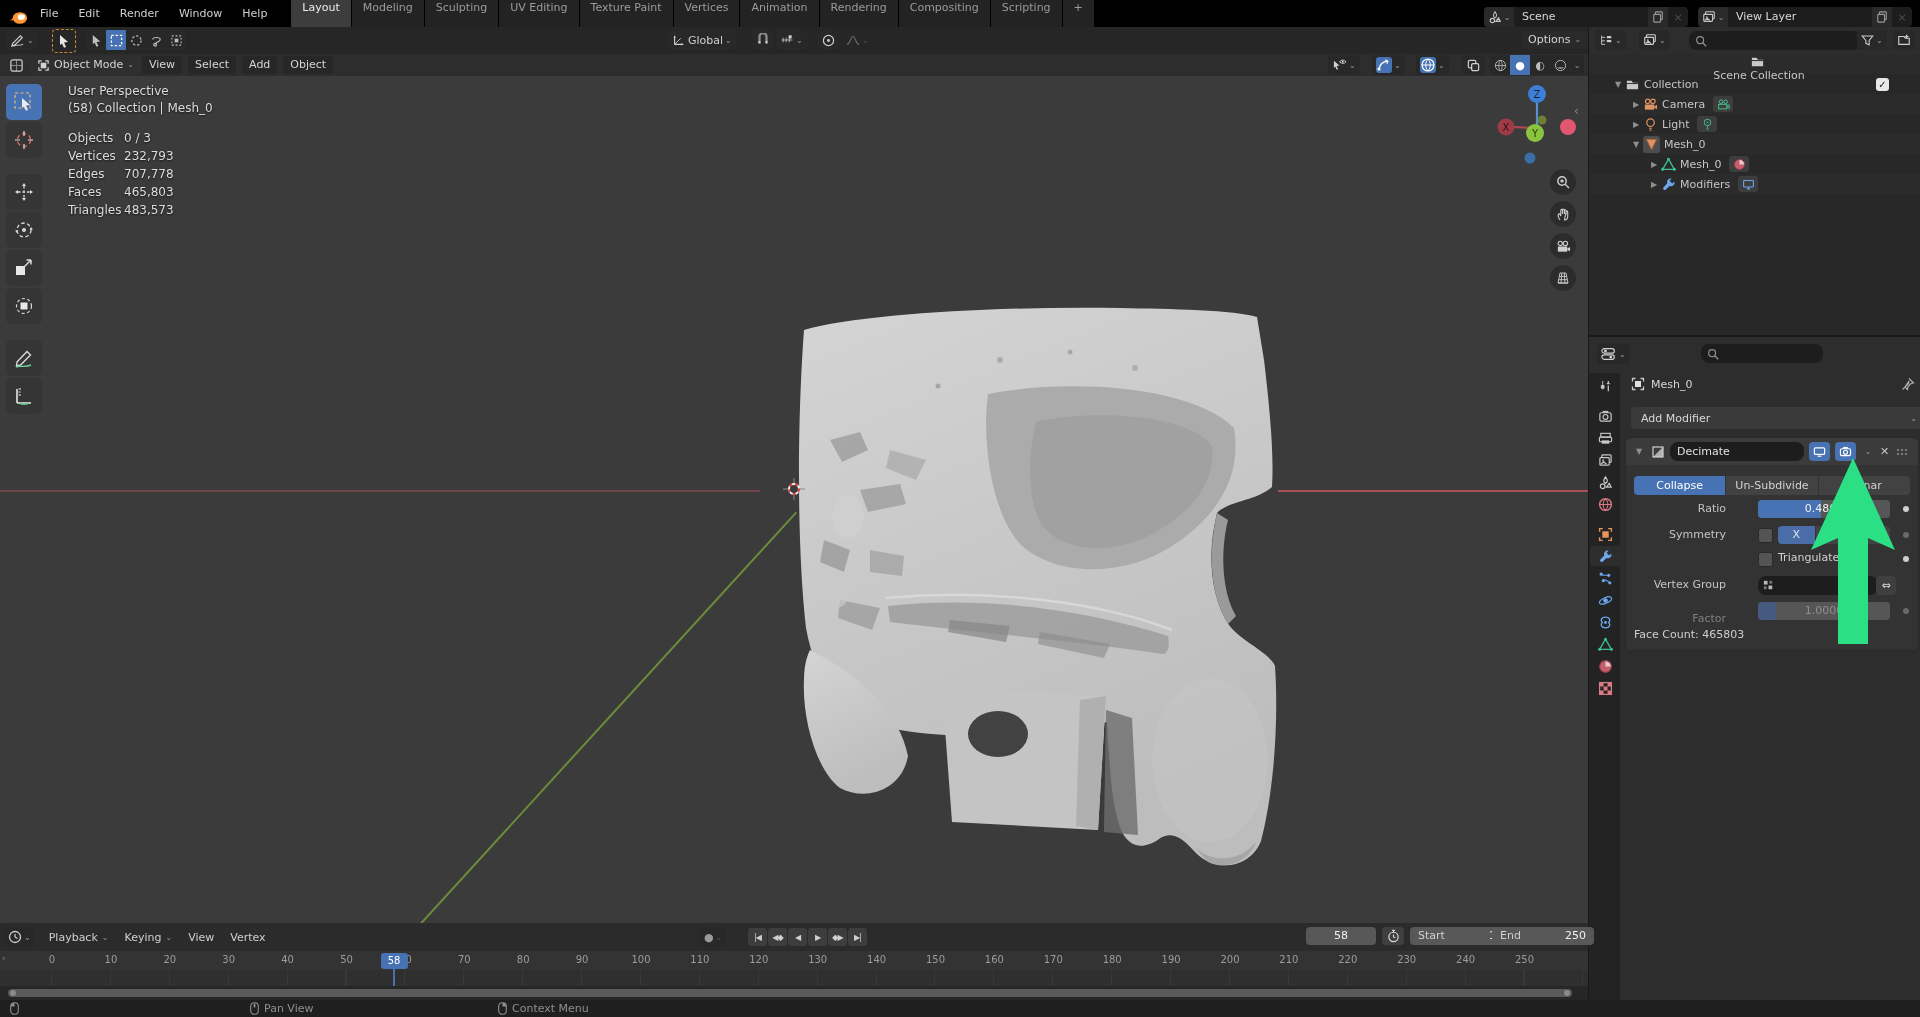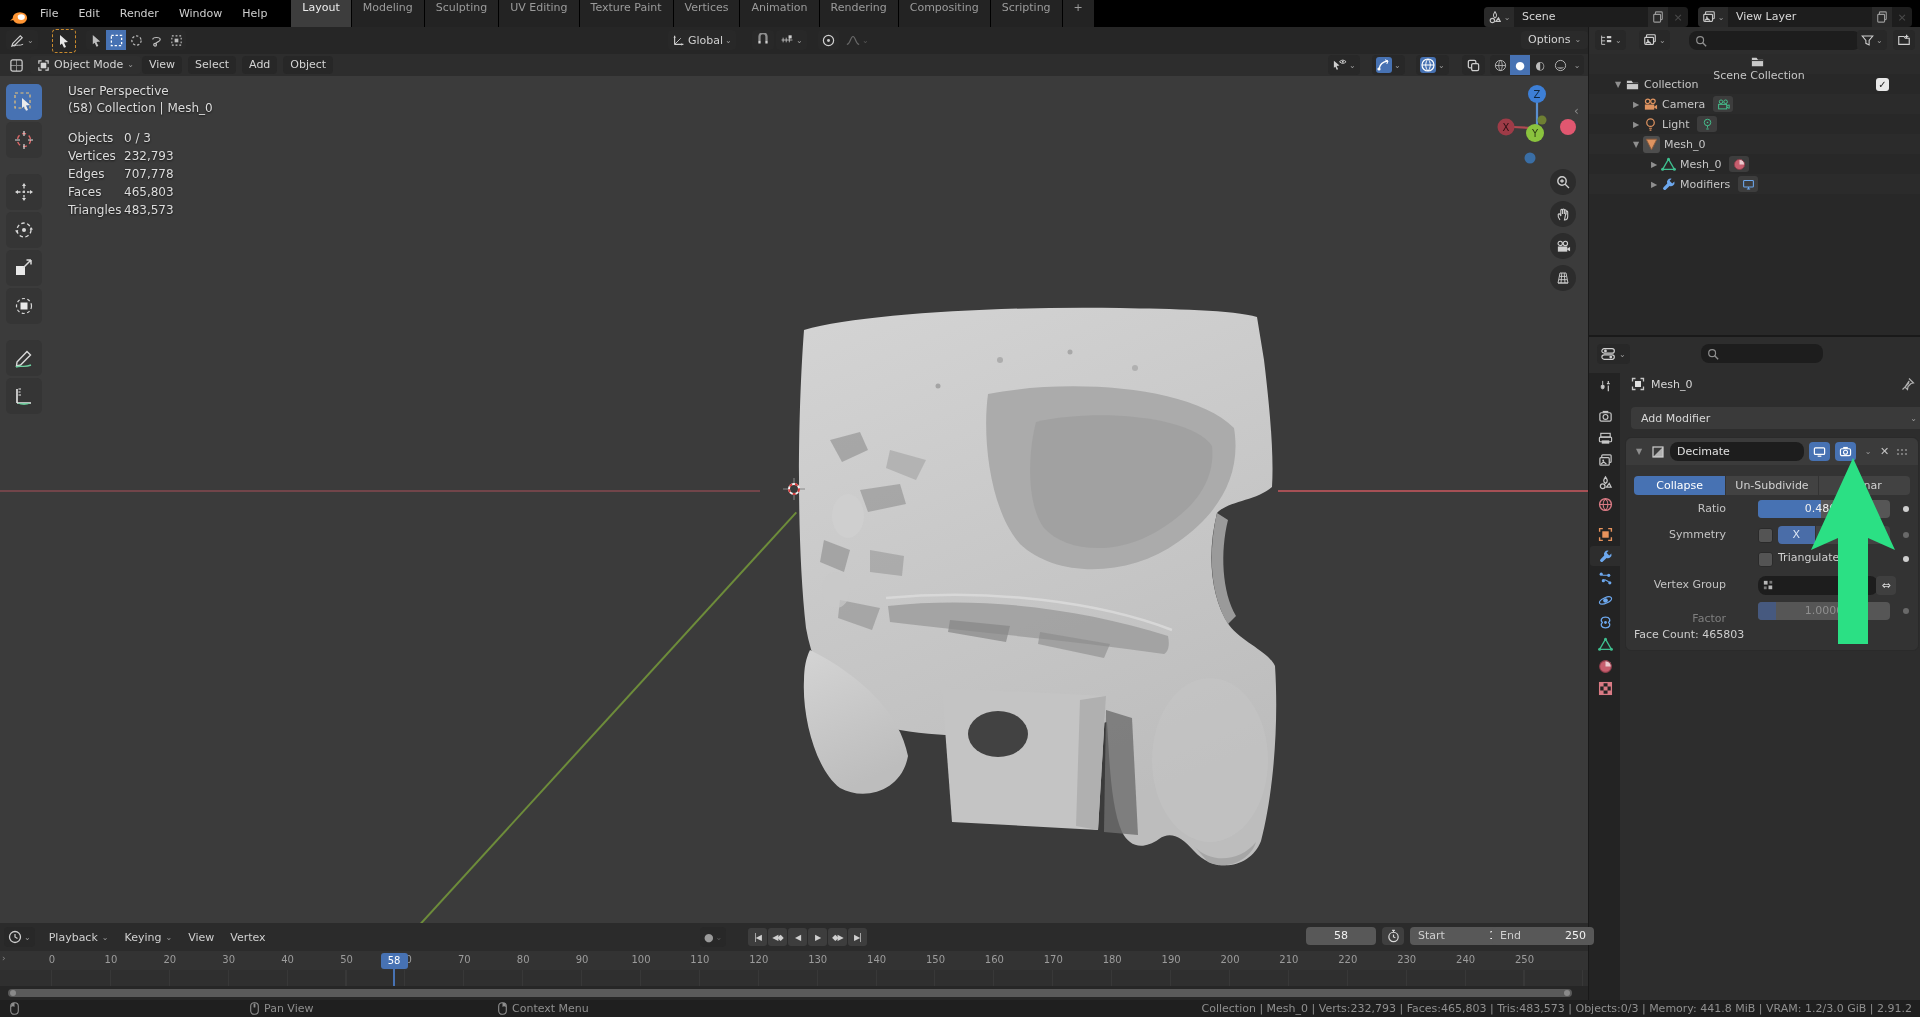--- a/index.html
+++ b/index.html
@@ -1074,14 +1074,13 @@
       </span><span class="row" style="position: absolute; left: 498px; height: 17px;">
         <span class="icn mouse">
           <svg viewBox="0 0 9 13" xmlns="http://www.w3.org/2000/svg">
             <rect x="0.7" y="0.7" width="7.6" height="11.6" rx="3.5" fill="none" stroke="currentColor" stroke-width="1.1"></rect>
             <path d="M8 5 C6.5 4 5.5 4 4.5 5 V0.9 H6 C7.2 1.2 7.9 2.2 8 5Z" fill="currentColor"></path>
           </svg>
         </span>
         <span>Context Menu</span>
       </span></span>
   <span style="flex:1"></span>
-  <span style="margin-right:8px;white-space:nowrap">Collection | Mesh_0 | Verts:232,793 | Faces:465,803 | Tris:483,573 | Objects:0/3 | Memory: 441.8 MiB | VRAM: 1.2/3.0 GiB | 2.91.2</span>
 </div>
 
 </body></html>

